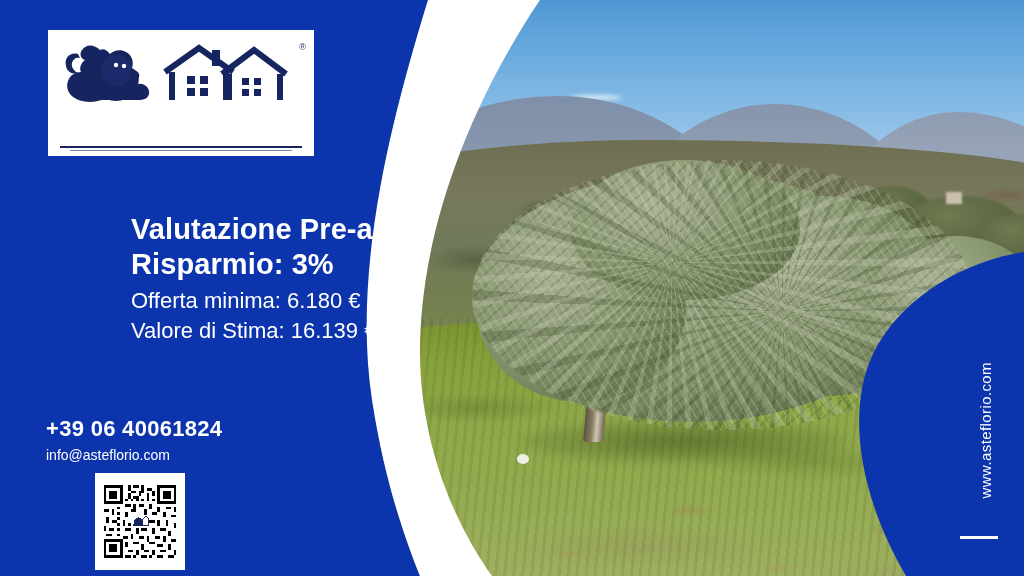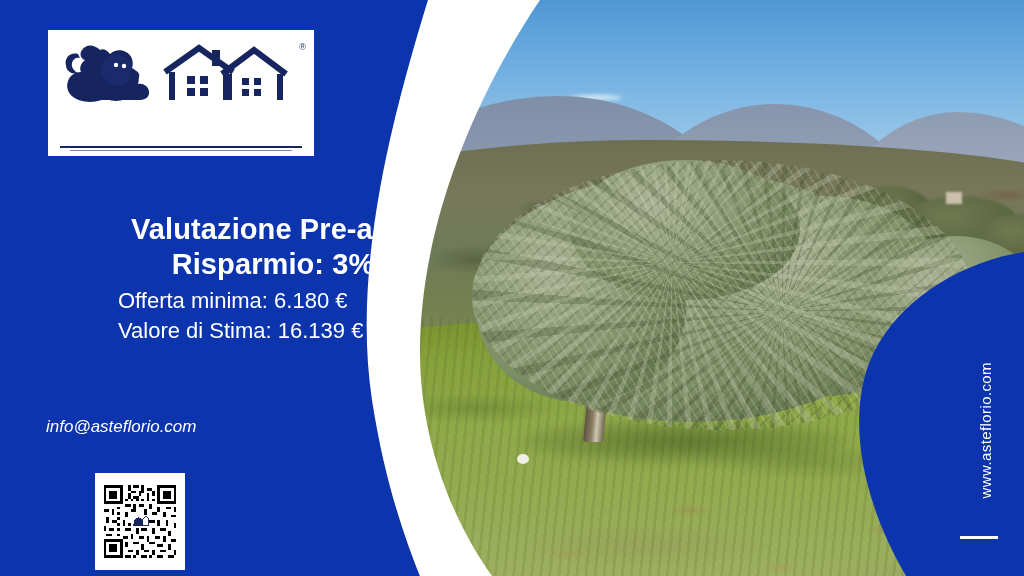--- a/index.html
+++ b/index.html
@@ -277,32 +277,31 @@
     left: 16px; right: 16px; top: 114px;
     height: 1px;
     background: #16245f;
     opacity: .55;
   }
 
   .headline {
     position: absolute;
     left: 131px; top: 212px;
     color: #ffffff;
-    text-align: center;
   }
   .headline .hl {
     font-size: 29px;
     font-weight: 700;
     line-height: 35px;
     letter-spacing: .1px;
     white-space: nowrap;
   }
   .subline {
     position: absolute;
-    left: 118px; top: 286px;
+    left: 131px; top: 286px;
     color: #ffffff;
   }
   .subline .sl {
     font-size: 22px;
     font-weight: 400;
     line-height: 30px;
     white-space: nowrap;
   }
 
   .contact {
@@ -311,25 +310,24 @@
     color: #ffffff;
   }
   .contact .phone {
     font-size: 22px;
     font-weight: 700;
     line-height: 28px;
     letter-spacing: .3px;
     white-space: nowrap;
   }
   .contact .email {
-    font-size: 17px;
+    font-size: 14px;
     font-weight: 400;
     line-height: 24px;
     white-space: nowrap;
-    font-style: italic;
   }
 
   .qr-box {
     position: absolute;
     left: 95px; top: 473px;
     width: 90px; height: 97px;
     background: #ffffff;
     padding: 6px;
     box-sizing: border-box;
   }
@@ -465,20 +463,21 @@
       <div class="hl">Valutazione Pre-asta</div>
       <div class="hl">Risparmio: 3%</div>
     </div>
 
     <div class="subline">
       <div class="sl">Offerta minima: 6.180 €</div>
       <div class="sl">Valore di Stima: 16.139 €</div>
     </div>
 
     <div class="contact">
+      <div class="phone">+39 06 40061824</div>
       <div class="email">info@asteflorio.com</div>
     </div>
 
     <div class="qr-box">
       <svg viewBox="0 0 29 29" shape-rendering="crispEdges" xmlns="http://www.w3.org/2000/svg">
         <rect width="29" height="29" fill="#ffffff"></rect>
         <g fill="#000000">
 
           <path d="M1,1h7v7h-7z M2,2v5h5v-5z"></path>
           <rect x="3" y="3" width="3" height="3"></rect>

